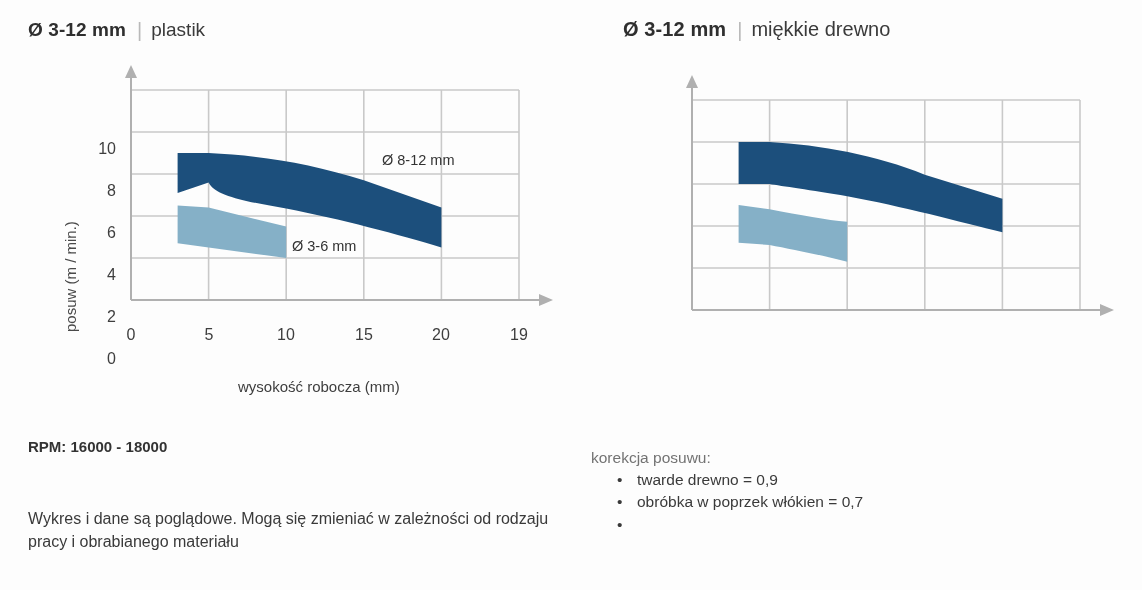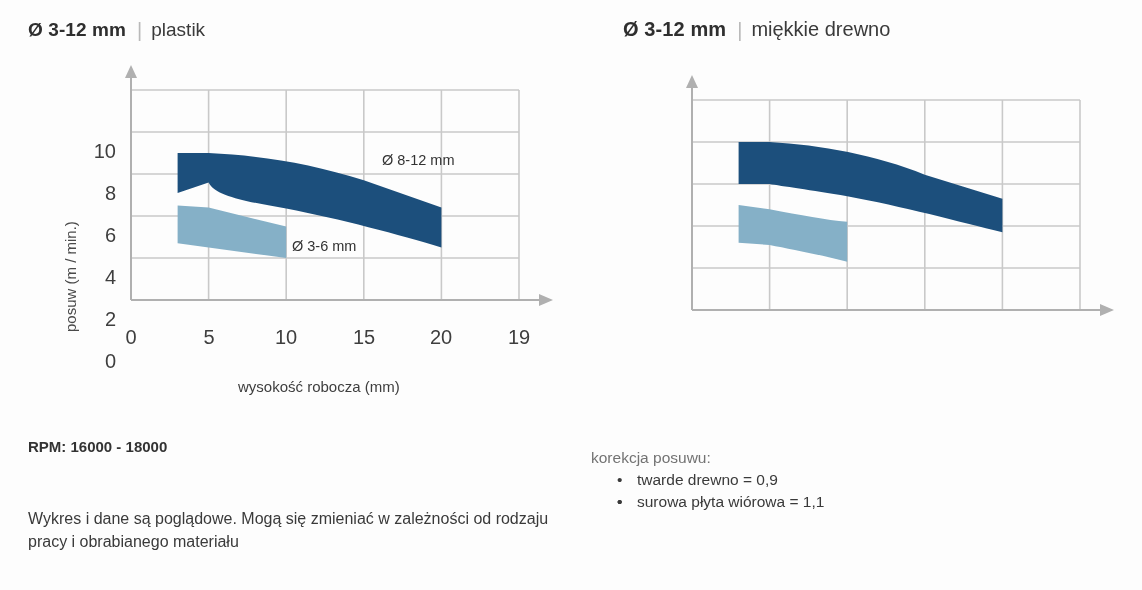--- a/index.html
+++ b/index.html
@@ -38,21 +38,21 @@
     transform:rotate(-90deg);
     white-space:nowrap;
   }
   #chart-left .ylabel{left:62px;top:272px;}
 
   .xlabel{
     position:absolute;font-size:15px;color:#3e3e3e;white-space:nowrap;
   }
   #chart-left .xlabel{left:238px;top:318px;}
 
-  .tick{position:absolute;font-size:20px;color:#3e3e3e;
+  .tick{position:absolute;font-size:16px;color:#3e3e3e;
         width:40px;text-align:center;}
   .ytick{text-align:right;width:34px;}
 
   .band-label{position:absolute;font-size:14.5px;color:#333;white-space:nowrap;}
 
   .notes{position:absolute;}
   #notes-left{left:28px;top:438px;width:530px;}
   #notes-right{left:591px;top:446px;width:520px;}
   .rpm{font-size:15px;font-weight:bold;color:#333;margin:0;}
   .korekcja{font-size:15.5px;color:#737373;margin:3px 0 0 0;}
@@ -191,19 +191,19 @@
 
 <div class="notes" id="notes-right">
   <p class="korekcja">korekcja posuwu:</p>
   <ul class="bullets">
     <li>
       <span class="dot">•</span>
       <span>twarde drewno = 0,9</span>
     </li>
     <li>
       <span class="dot">•</span>
+      <span>obróbka w poprzek włókien = 0,7</span>
     </li>
     <li>
       <span class="dot">•</span>
-      <span>surowa płyta wiórowa = 1,1</span>
     </li>
   </ul>
 </div>
 
 </body></html>

